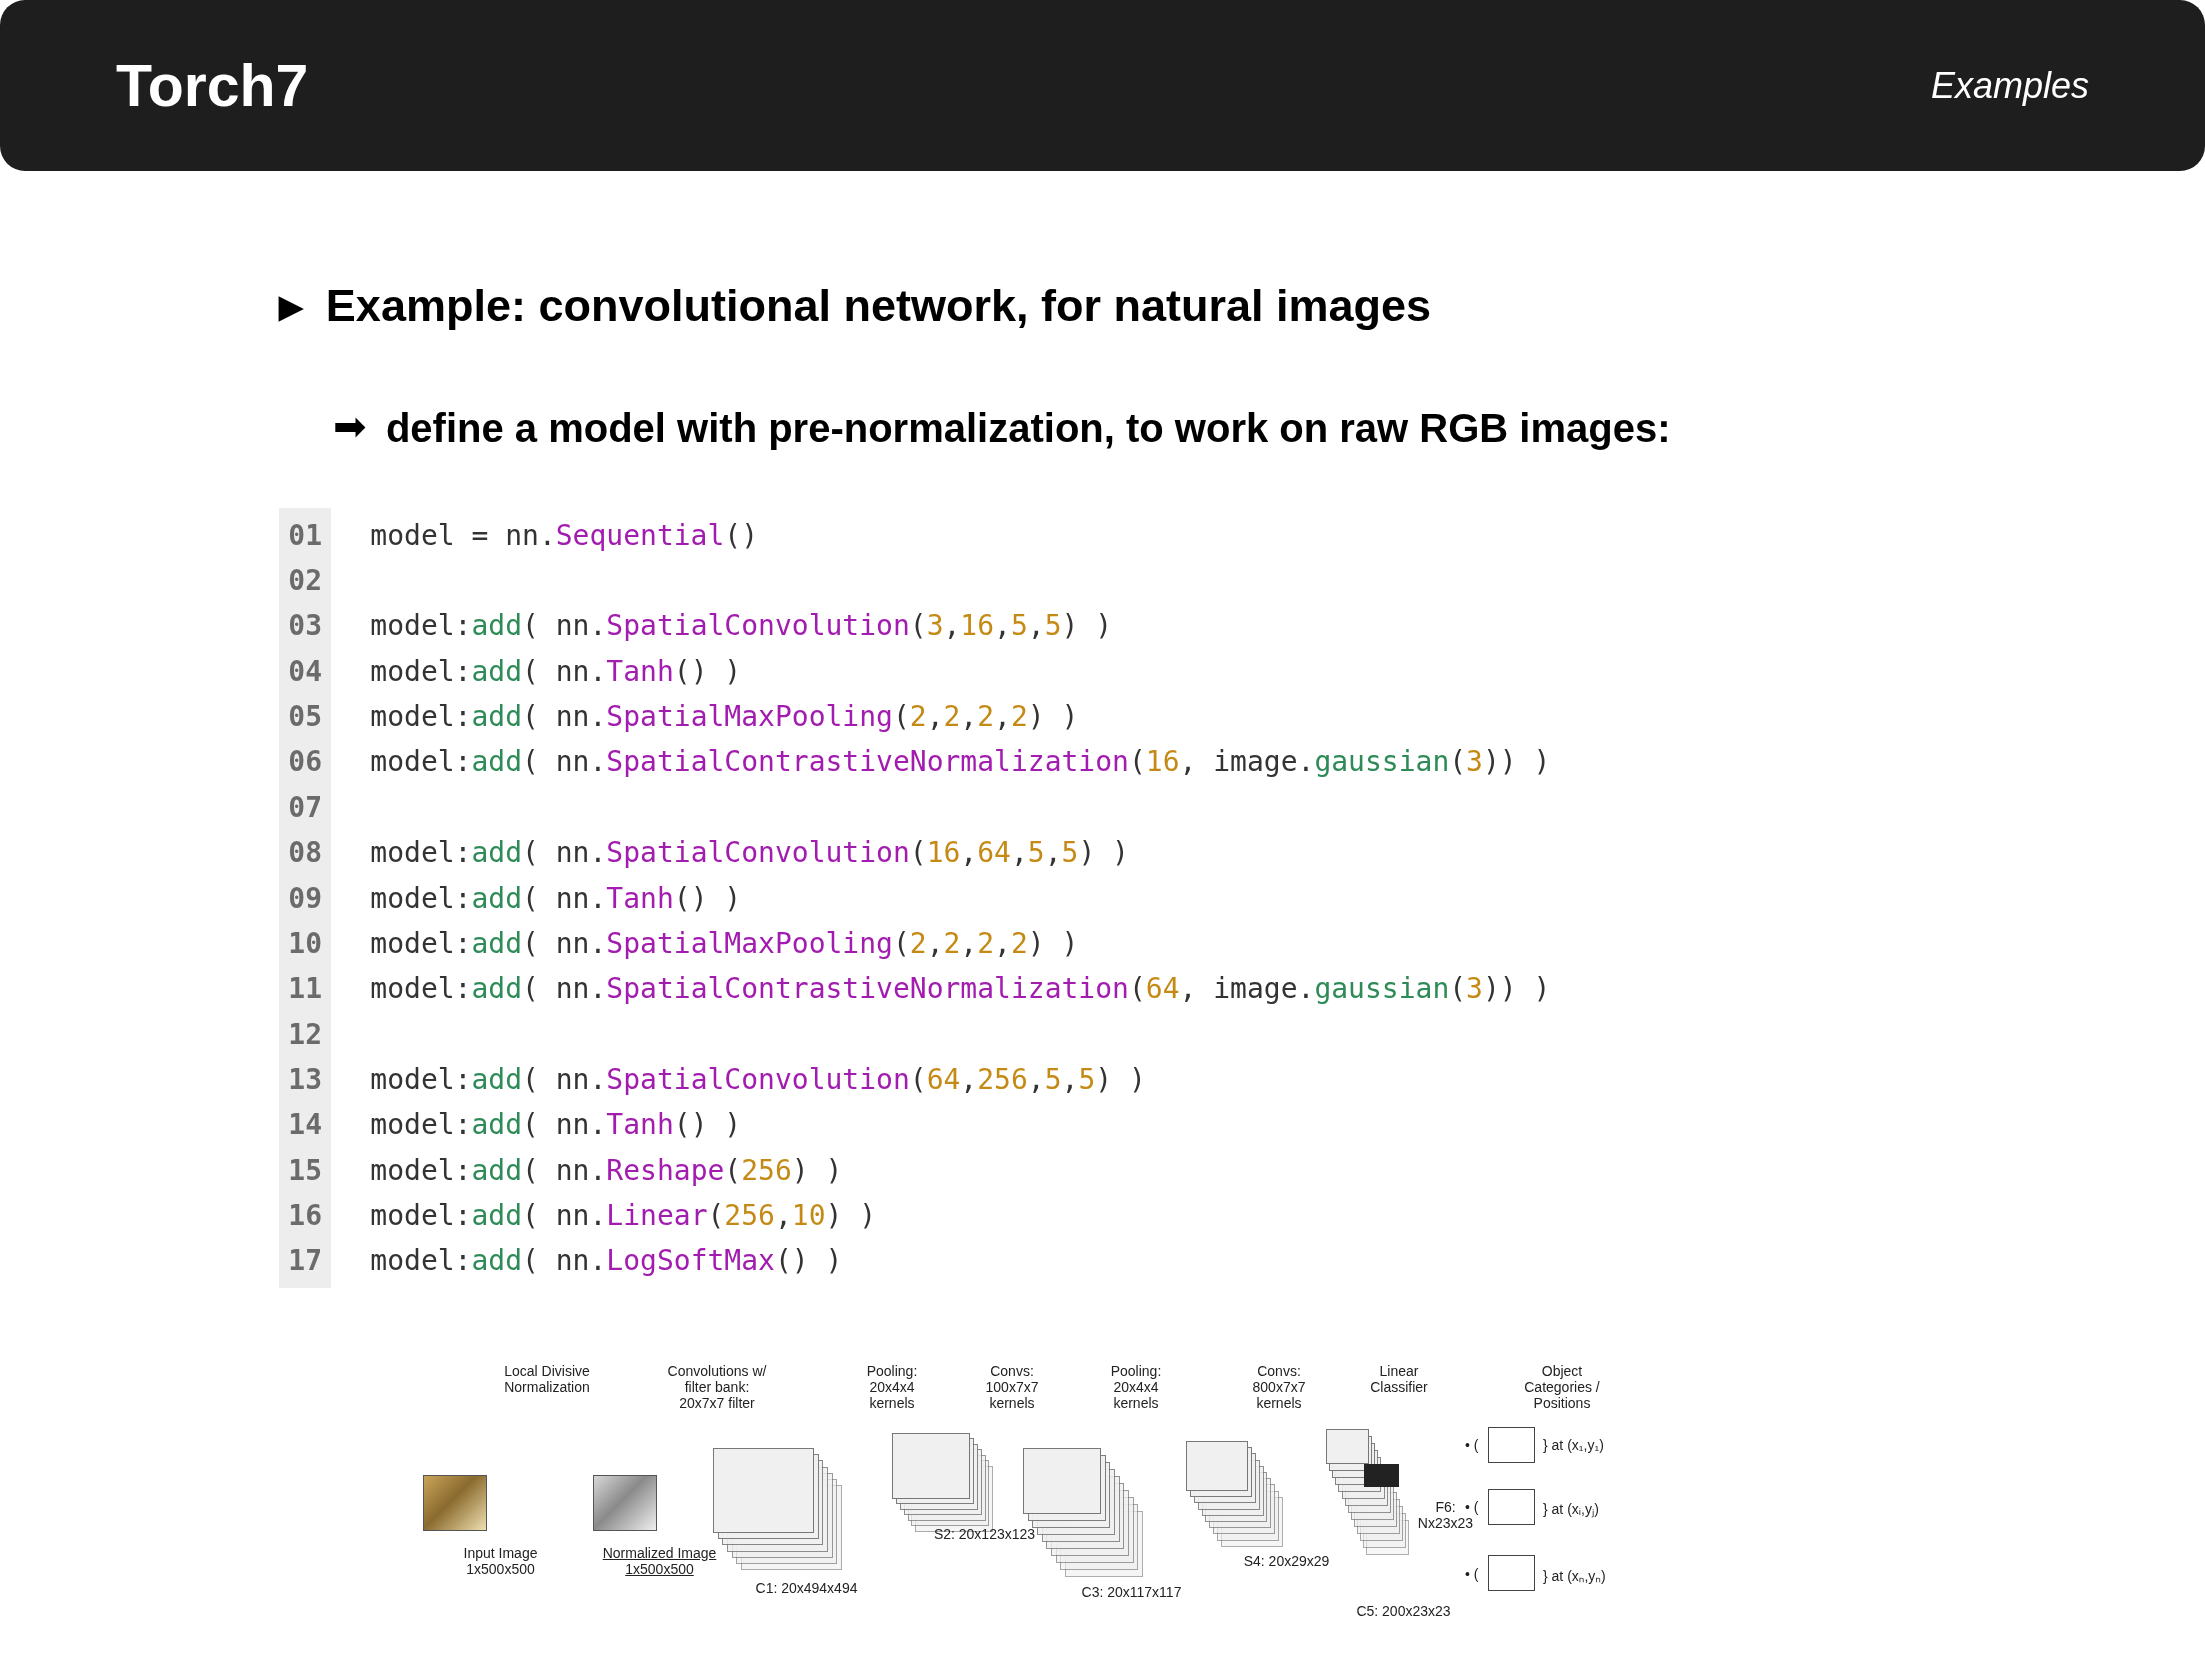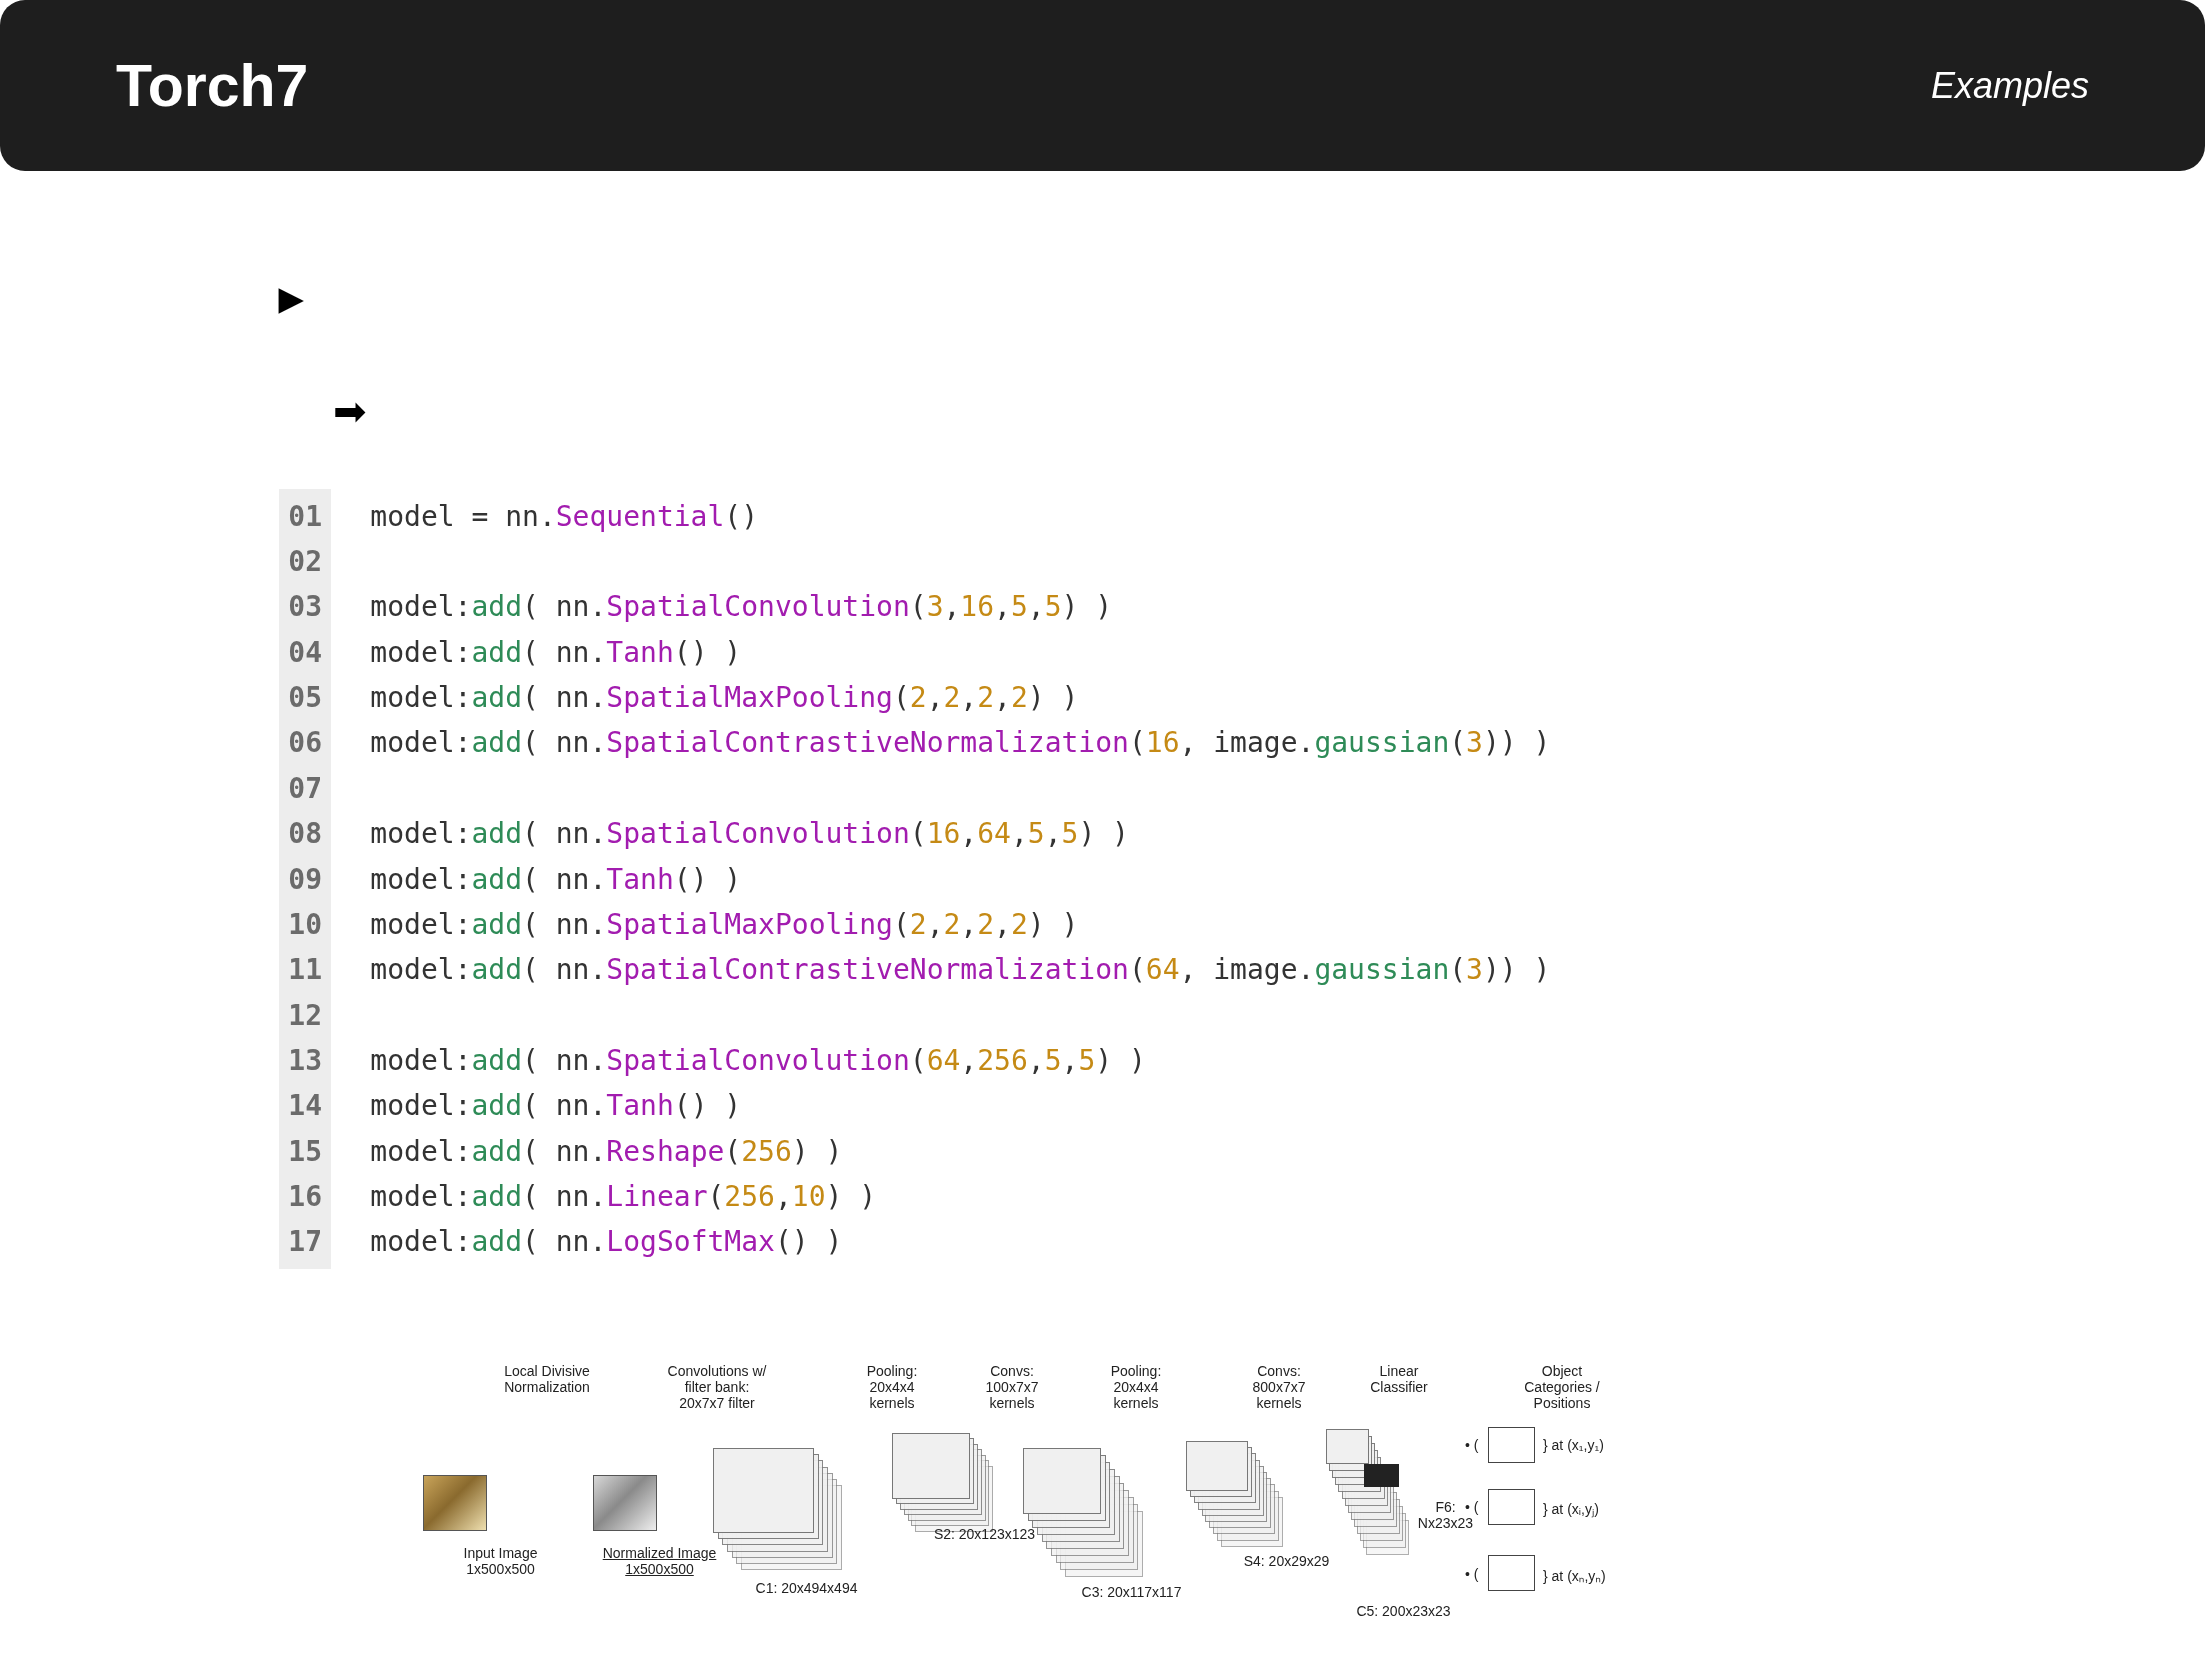--- a/index.html
+++ b/index.html
@@ -136,24 +136,26 @@
 <body>
 
 <div class="header">
   <div class="header-title">Torch7</div>
   <div class="header-right">Examples</div>
 </div>
 
 <div class="content">
   <div class="main-title">
     <span class="triangle-bullet">▶</span>
+    <span>Example: convolutional network, for natural images</span>
   </div>
 
   <div class="sub-title-wrap">
     <span class="arrow-bullet">➡</span>
+    <span class="sub-title">define a model with pre-normalization, to work on raw RGB images:</span>
   </div>
 
   <div class="code-block">
     <div class="line-numbers">01
 02
 03
 04
 05
 06
 07

